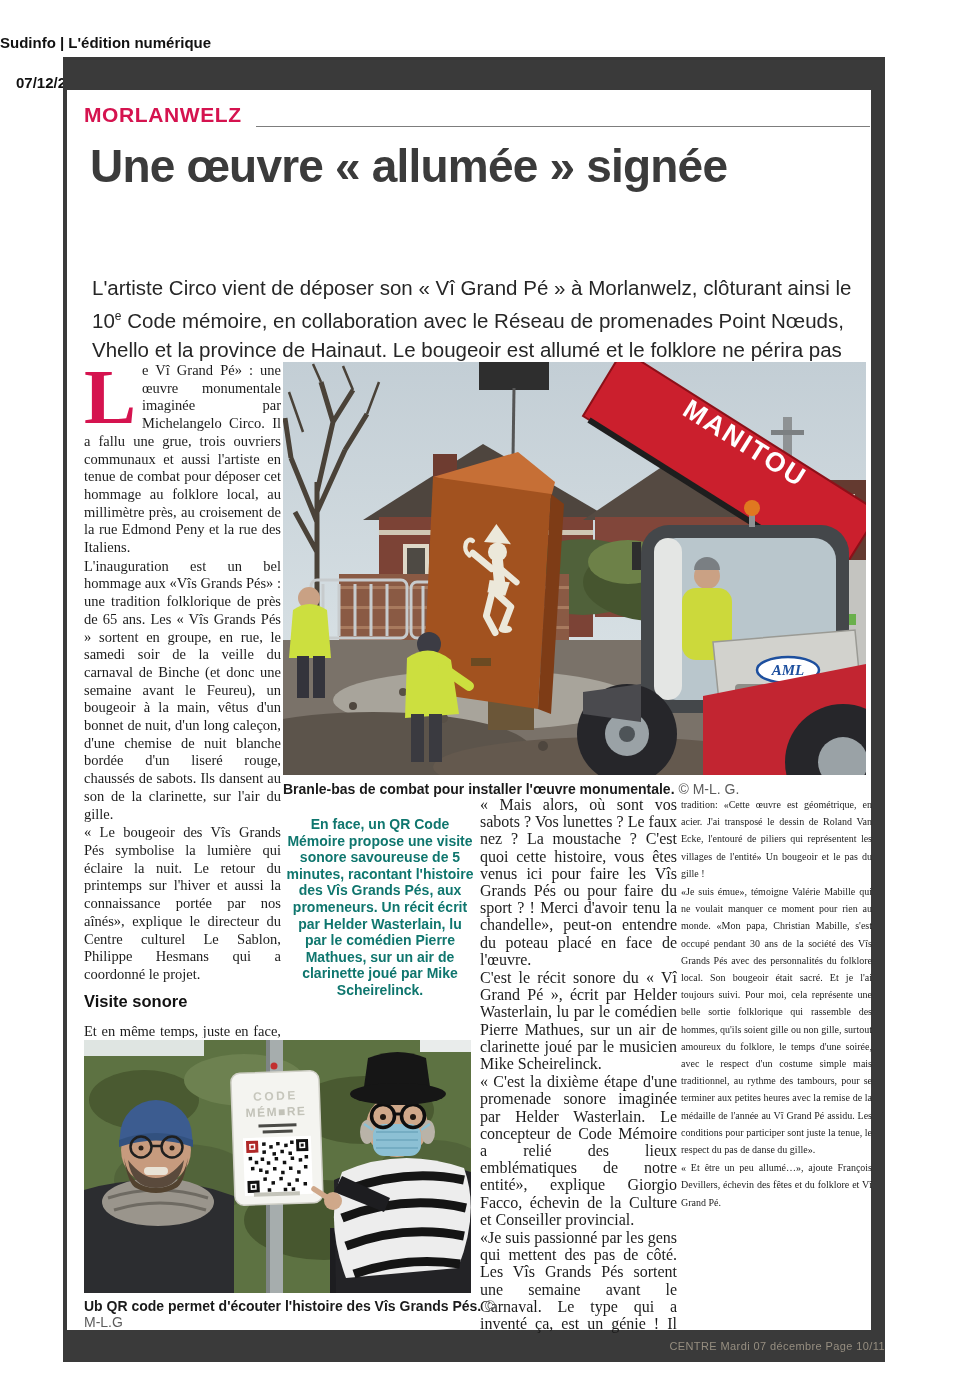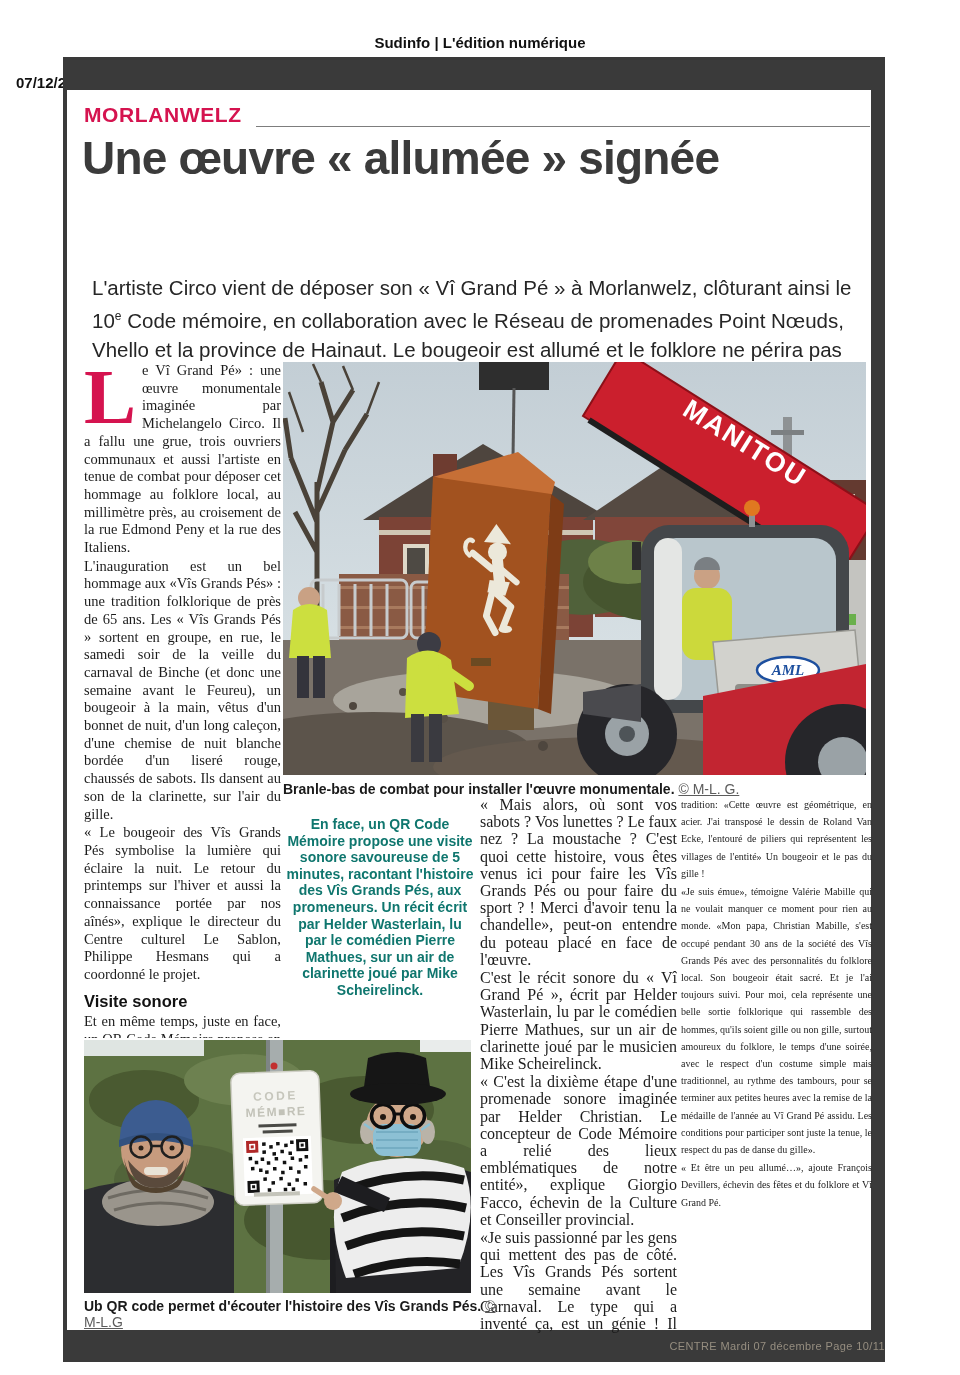--- a/index.html
+++ b/index.html
@@ -3,21 +3,21 @@
 <meta charset="utf-8">
 <style>
   html,body{margin:0;padding:0;}
   body{
     width:960px;height:1375px;position:relative;background:#ffffff;
     font-family:"Liberation Sans",sans-serif;color:#1f1f1f;
     -webkit-font-smoothing:antialiased;
   }
   
   .meta-date{position:absolute;left:16px;top:34px;font-size:15px;font-weight:700;color:#111;margin-top:40px;}
-  .meta-site{position:absolute;left:0;right:0;top:34px;text-align:center;font-size:15px;font-weight:700;color:#111;}
+  .meta-site{position:absolute;left:0;right:0;top:34px;text-align:left;font-size:15px;font-weight:700;color:#111;}
   
   .frame-top{position:absolute;left:63px;top:57px;width:822px;height:33px;background:#3a3a3a;}
   .frame-left{position:absolute;left:63px;top:57px;width:4px;height:1305px;background:#3a3a3a;}
   .frame-right{position:absolute;left:871px;top:57px;width:14px;height:1305px;background:#3a3a3a;}
   .frame-bottom{position:absolute;left:63px;top:1330px;width:822px;height:32px;background:#3a3a3a;
     display:flex;align-items:center;justify-content:flex-end;box-sizing:border-box;}
   .frame-bottom .edition{font-size:11px;color:#968e80;letter-spacing:.4px;}
   
   .kicker-row{position:absolute;left:84px;top:103px;width:786px;display:flex;align-items:flex-end;}
   .kicker{font-size:21px;font-weight:800;color:#d5134f;letter-spacing:.6px;white-space:nowrap;}
@@ -28,32 +28,32 @@
     font-size:20.5px;line-height:29px;color:#262626;}
   .lead sup{font-size:12px;}
   
   .serifcol{font-family:"Liberation Serif",serif;font-size:14.5px;line-height:17.7px;
     text-align:justify;color:#1c1c1c;overflow:hidden;}
   .serifcol p{margin:0 0 1px 0;}
   .col-left{position:absolute;left:84px;top:362px;width:197px;height:676px;}
   .dropcap{float:left;font-family:"Liberation Serif",serif;font-weight:700;color:#d5134f;
     font-size:78px;line-height:62px;padding:4px 6px 0 0;}
   .subhead{font-family:"Liberation Sans",sans-serif;font-size:16.5px;font-weight:800;
-    color:#111;margin:9px 0 3px 0;text-align:left;}
+    color:#111;margin:9px 0 13px 0;text-align:left;}
   .colB{position:absolute;left:480px;top:796px;width:197px;height:537px;font-size:16px;line-height:17.2px;}
   .colC{position:absolute;left:681px;top:796px;width:191px;height:537px;font-size:10px;line-height:17.2px;}
   
   .pullquote{position:absolute;left:286px;top:816px;width:188px;height:222px;overflow:hidden;
     text-align:center;font-size:14px;line-height:16.6px;font-weight:700;color:#0f766e;}
   
   .photo-main{position:absolute;left:283px;top:362px;width:583px;height:413px;overflow:hidden;background:#c5d0d6;}
   .photo-qr{position:absolute;left:84px;top:1040px;width:387px;height:253px;overflow:hidden;background:#5d7242;}
   .caption{position:absolute;font-size:14px;color:#1a1a1a;}
   .caption b{font-weight:700;}
-  .caption .credit{font-weight:400;color:#5c5c5c;text-decoration:underline;}
+  .caption .credit{font-weight:400;color:#5c5c5c;}
   .cap-main{left:283px;top:781px;width:583px;}
   .cap-qr{left:84px;top:1298px;width:420px;}
   svg{display:block;}
 </style>
 </head>
 <body>
 
 <div class="meta-date">07/12/2021 07:41</div>
 <div class="meta-site">Sudinfo | L'édition numérique</div>
 
@@ -62,21 +62,21 @@
 <div class="frame-right"></div>
 <div class="frame-bottom">
   <span class="edition">CENTRE Mardi 07 décembre Page 10/11</span>
 </div>
 
 <div class="kicker-row">
   <span class="kicker">MORLANWELZ</span>
   <span class="kicker-line"></span>
 </div>
 
-<h1 class="headline" style="margin:0">
+<h1 class="headline" style="margin:8px">
   <span style="display:block">Une œuvre « allumée » signée</span>
 </h1>
 
 <p class="lead" style="margin:8px"><span>L'artiste Circo vient de déposer son « Vî Grand Pé » à Morlanwelz, clôturant ainsi le 10</span><sup>e</sup><span> Code mémoire, en collaboration avec le Réseau de promenades Point Nœuds, Vhello et la province de Hainaut. Le bougeoir est allumé et le folklore ne périra pas</span></p>
 
 <div class="serifcol col-left">
   <p><span class="dropcap">L</span><span>e Vî Grand Pé» : une œuvre monumentale imaginée par Michelangelo Circo. Il a fallu une grue, trois ouvriers communaux et aussi l'artiste en tenue de combat pour déposer cet hommage au folklore local, au millimètre près, au croisement de la rue Edmond Peny et la rue des Italiens.</span></p>
   <p>L'inauguration est un bel hommage aux «Vîs Grands Pés» : une tradition folklorique de près de 65 ans. Les « Vîs Grands Pés » sortent en groupe, en rue, le samedi soir de la veille du carnaval de Binche (et donc une semaine avant le Feureu), un bougeoir à la main, vêtus d'un bonnet de nuit, d'un long caleçon, d'une chemise de nuit blanche bordée d'un liseré rouge, chaussés de sabots. Ils dansent au son de la clarinette, sur l'air du gille.</p>
   <p>« Le bougeoir des Vîs Grands Pés symbolise la lumière qui éclaire la nuit. Le retour du printemps sur l'hiver et aussi la connaissance portée par nos aînés», explique le directeur du Centre culturel Le Sablon, Philippe Hesmans qui a coordonné le projet.</p>
   <div class="subhead">Visite sonore</div>
@@ -236,21 +236,21 @@
 <div class="caption cap-main">
   <b>Branle-bas de combat pour installer l'œuvre monumentale.</b>
   <span class="credit">© M-L. G.</span>
 </div>
 
 <div class="pullquote">En face, un QR Code Mémoire propose une visite sonore savoureuse de 5 minutes, racontant l'histoire des Vîs Grands Pés, aux promeneurs. Un récit écrit par Helder Wasterlain, lu par le comédien Pierre Mathues, sur un air de clarinette joué par Mike Scheirelinck.</div>
 
 <div class="serifcol colB">
   <p>« Mais alors, où sont vos sabots ? Vos lunettes ? Le faux nez ? La moustache ? C'est quoi cette histoire, vous êtes venus ici pour faire les Vîs Grands Pés ou pour faire du sport ? ! Merci d'avoir tenu la chandelle», peut-on entendre du poteau placé en face de l'œuvre.</p>
   <p>C'est le récit sonore du « Vî Grand Pé », écrit par Helder Wasterlain, lu par le comédien Pierre Mathues, sur un air de clarinette joué par le musicien Mike Scheirelinck.</p>
-  <p>« C'est la dixième étape d'une promenade sonore imaginée par Helder Christian. Le concepteur de Code Mémoire a relié des lieux emblématiques de notre entité», explique Giorgio Facco, échevin de la Culture et Conseiller provincial.</p>
+  <p>« C'est la dixième étape d'une promenade sonore imaginée par Helder Wasterlain. Le concepteur de Code Mémoire a relié des lieux emblématiques de notre entité», explique Giorgio Facco, échevin de la Culture et Conseiller provincial.</p>
   <p>«Je suis passionné par les gens qui mettent des pas de côté. Les Vîs Grands Pés sortent une semaine avant le Carnaval. Le type qui a inventé ça, est un génie ! Il devrait recevoir le prix Nobel ! D'ailleurs, j'ai choisi Pierre Mathues Prix Nobelge, pour le dire… », explique Helder Wasterlain.</p>
 
 </div>
 
 <div class="serifcol colC">
   <p>tradition: «Cette œuvre est géométrique, en acier. J'ai transposé le dessin de Roland Van Ecke, l'entouré de piliers qui représentent les villages de l'entité» Un bougeoir et le pas du gille !</p>
   <p>«Je suis émue», témoigne Valérie Mabille qui ne voulait manquer ce moment pour rien au monde. «Mon papa, Christian Mabille, s'est occupé pendant 30 ans de la société des Vîs Grands Pés avec des personnalités du folklore local. Son bougeoir était sacré. Et je l'ai toujours suivi. Pour moi, cela représente une belle sortie folklorique qui rassemble des hommes, qu'ils soient gille ou non gille, surtout amoureux du folklore, le temps d'une soirée, avec le respect d'un costume simple mais traditionnel, au rythme des tambours, pour se terminer aux petites heures avec la remise de la médaille de l'année au Vî Grand Pé assidu. Les conditions pour participer sont juste la tenue, le respect du pas de danse du gille».</p>
   <p><span>« Et être un peu allumé…», ajoute François Devillers, échevin des fêtes et du folklore et Vî Grand Pé.</span></p>
 </div>
 

